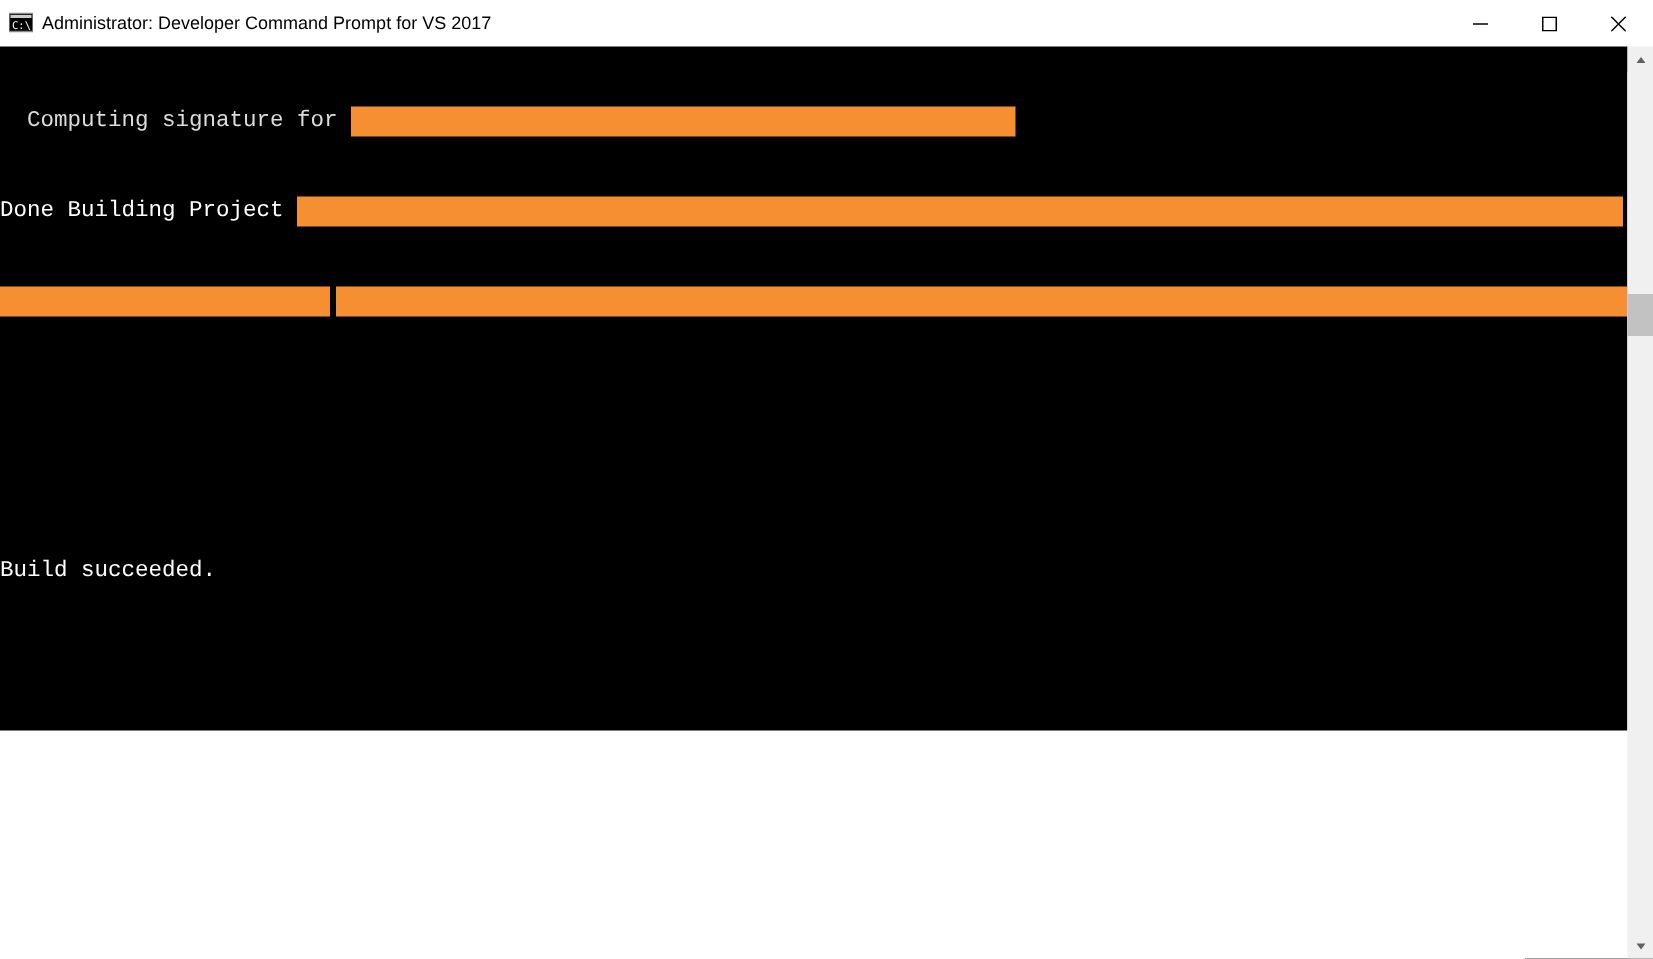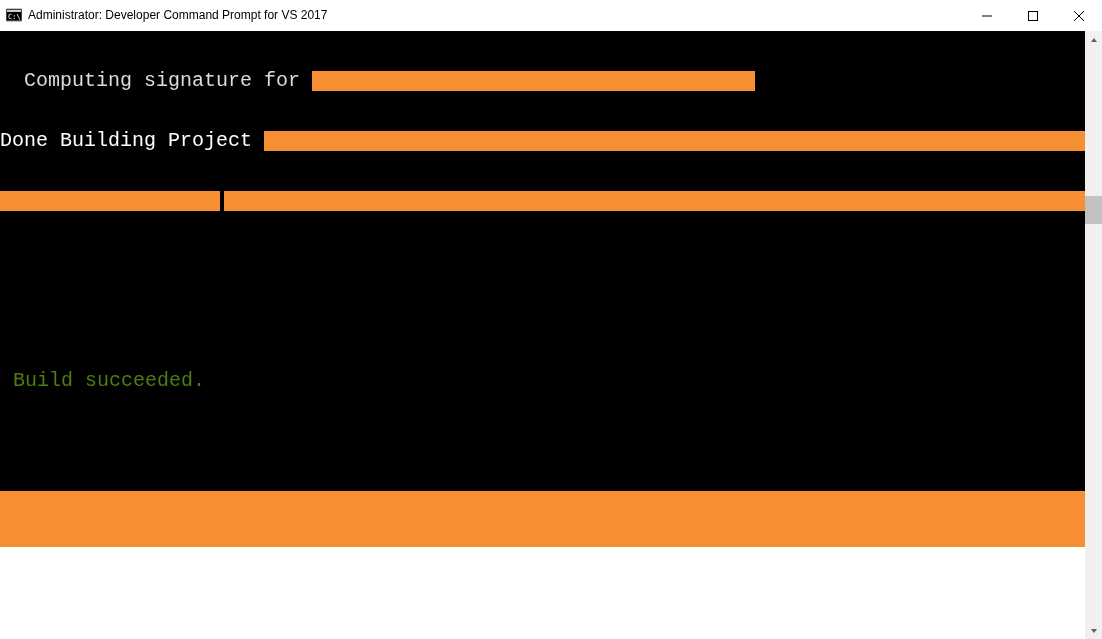--- a/index.html
+++ b/index.html
@@ -63,23 +63,23 @@
       position: relative;
       width: 1102px;
       height: 608px;
       background: #fff;
     }
     .console {
       position: absolute;
       left: 0;
       top: 0;
       width: 1085px;
-      height: 516px;
-      background: #000;
-      font-size: 20px;
+      height: 456px;
+      background: #000;
+      font-size: 15px;
       line-height: 20px;
       color: #ccc;
       overflow: hidden;
       white-space: pre;
     }
     .scrollbar {
       position: absolute;
       right: 0;
       top: 0;
       width: 17px;
@@ -112,21 +112,21 @@
       cursor: pointer;
     }
     .scroll-down {
       position: absolute;
       bottom: 0;
     }
     .line {
       height: 20px;
       position: relative;
     }
-    .txt-green { color: #4d7c0f; margin-left: 13px; }
+    .txt-green { color: #ffffff; }
     .line1-label {
       display: inline-block;
       background: #000;
       color: #dcdcdc;
       padding-left: 2ch;
     }
     .line1-fill {
       display: inline-block;
       background: #f58f32;
       height: 20px;

